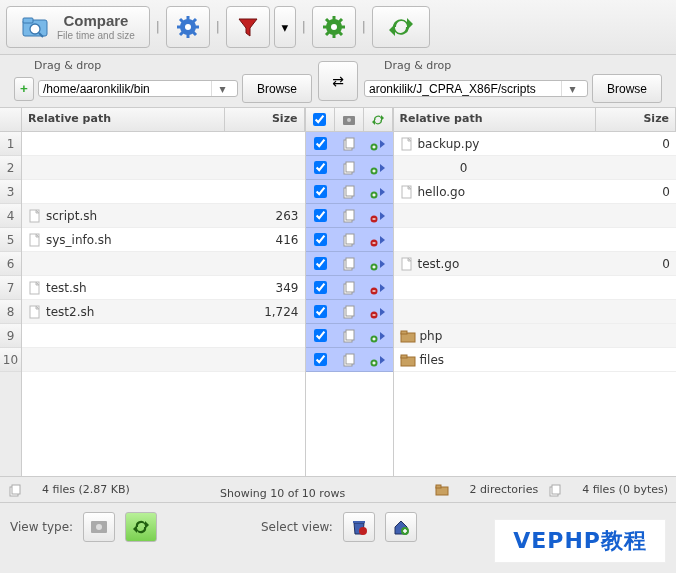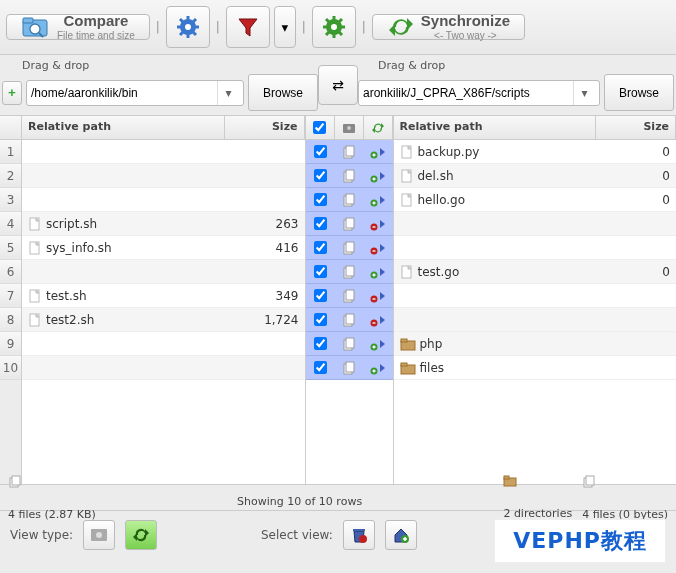--- a/index.html
+++ b/index.html
@@ -1,34 +1,34 @@
 <!DOCTYPE html>
 <html><head>
 <meta charset="utf-8">
 <style>
 * { box-sizing: border-box; margin: 0; padding: 0; }
 body { font-family: "DejaVu Sans", Arial, sans-serif; font-size: 12px; background: #ececec; width: 676px; height: 573px; overflow: hidden; color: #333; }
 .toolbar { display: flex; align-items: center; padding: 6px; gap: 4px; border-bottom: 1px solid #ccc; background: linear-gradient(#f5f5f5,#e8e8e8); }
-.tb-btn { display: flex; align-items: center; gap: 6px; background: linear-gradient(#fefefe,#e8e8e8); border: 1px solid #bbb; border-radius: 4px; padding: 4px 10px; height: 26px; cursor: pointer; }
+.tb-btn { display: flex; align-items: center; gap: 6px; background: linear-gradient(#fefefe,#e8e8e8); border: 1px solid #bbb; border-radius: 4px; padding: 4px 10px; height: 42px; cursor: pointer; }
 .tb-btn.big { padding: 4px 14px; }
 .tb-btn.small { width: 44px; height: 42px; justify-content: center; }
 .tb-label { display: flex; flex-direction: column; align-items: center; line-height: 1.1; }
 .tb-title { font-weight: bold; color: #555; font-size: 15px; }
 .tb-sub { color: #888; font-size: 10px; }
 .tb-sep { width: 8px; text-align: center; color: #aaa; font-weight: bold; }
 .icon { display: inline-flex; align-items: center; justify-content: center; }
-.path-row { display: flex; align-items: center; padding: 4px 2px; background: #ececec; }
+.path-row { display: flex; align-items: center; padding: 4px 14px; gap: 6px; background: #ececec; }
 .path-col { flex: 1; display: flex; flex-direction: column; gap: 2px; }
 .path-label { font-size: 11px; color: #555; padding-left: 20px; }
 .path-ctrl { display: flex; align-items: center; gap: 4px; }
 .plus-btn { width: 20px; height: 24px; background: linear-gradient(#fefefe,#e8e8e8); border: 1px solid #bbb; border-radius: 3px; color: #3a3; font-weight: bold; cursor: pointer; display:flex;align-items:center;justify-content:center; }
-.path-input { flex: 1; display: flex; align-items: center; background: #fff; border: 1px solid #bbb; border-radius: 3px; height: 26px; padding: 0 4px; }
+.path-input { flex: 1; display: flex; align-items: center; background: #fff; border: 1px solid #bbb; border-radius: 3px; height: 17px; padding: 0 4px; }
 .path-input input { flex: 1; border: none; outline: none; font-size: 12px; background: transparent; }
 .dd { width: 22px; height: 100%; border-left: 1px solid #ddd; display: flex; align-items: center; justify-content: center; color: #666; cursor: pointer; }
-.browse-btn { background: linear-gradient(#fefefe,#e8e8e8); border: 1px solid #bbb; border-radius: 3px; height: 37px; padding: 0 14px; cursor: pointer; font-size: 12px; }
+.browse-btn { background: linear-gradient(#fefefe,#e8e8e8); border: 1px solid #bbb; border-radius: 3px; height: 29px; padding: 0 14px; cursor: pointer; font-size: 12px; }
 .swap-btn { width: 40px; height: 40px; background: linear-gradient(#fefefe,#e8e8e8); border: 1px solid #bbb; border-radius: 4px; display: flex; flex-direction: column; align-items: center; justify-content: center; cursor: pointer; font-size:14px; line-height:1; }
 .grid-wrap { display: flex; height: 370px; background: #fff; border-top: 1px solid #ccc; border-bottom: 1px solid #ccc; }
 .row-nums { width: 22px; background: #ececec; border-right: 1px solid #ccc; }
 .row-nums .hcell { height: 24px; border-bottom: 1px solid #ccc; background: linear-gradient(#f8f8f8,#e8e8e8); }
 .row-nums .ncell { height: 24px; border-bottom: 1px solid #ddd; text-align: center; line-height: 24px; color: #666; background: linear-gradient(#f8f8f8,#e8e8e8); }
 .pane { display: flex; flex-direction: column; overflow: hidden; }
 .pane.left { flex: 1; border-right: 1px solid #ccc; }
 .pane.mid { width: 88px; border-right: 1px solid #ccc; }
 .pane.right { flex: 1; }
 .phead { display: flex; height: 24px; background: linear-gradient(#f8f8f8,#e8e8e8); border-bottom: 1px solid #ccc; justify-content: flex-end; }
@@ -41,21 +41,21 @@
 .prow .pc { padding: 0 6px; white-space: nowrap; overflow: hidden; }
 .pc.path { flex: 1; display: flex; align-items: center; gap: 4px; }
 .pc.size { width: 80px; text-align: right; }
 .mid-row { display: flex; height: 24px; align-items: center; background: #b8c8ff; border-bottom: 1px solid #a0b0e0; }
 .mid-row .mc { flex: 1; display: flex; align-items: center; justify-content: center; }
 .chk { width: 13px; height: 13px; }
 .file-icon { color: #999; }
 .folder-icon { color: #b89868; }
 .status-bar { display: flex; align-items: center; height: 26px; padding: 0 8px; gap: 10px; background: #ececec; border-bottom: 1px solid #ccc; font-size: 11px; color: #444; }
 .status-bar .spacer { flex: 1; text-align:center;margin-top:8px; }
-.status-bar .sseg { display:flex; gap:20px;flex-direction:column; }
+.status-bar .sseg { display:flex; align-items:center; gap:20px; }
 .bottom-bar { display: flex; align-items: center; height: 48px; padding: 0 10px; gap: 10px; background: #ececec; }
 .bottom-bar .lbl { color: #555; }
 .icon-btn { width: 32px; height: 30px; background: linear-gradient(#fefefe,#e8e8e8); border: 1px solid #bbb; border-radius: 3px; display:flex;align-items:center;justify-content:center; cursor:pointer; }
 .watermark { position: absolute; right: 10px; bottom: 10px; background: #fff; padding: 6px 18px; font-size: 22px; font-weight: bold; color: #1560d0; letter-spacing: 1px; border:1px solid #eee; }
 svg { display: block; }
 </style>
 </head>
 <body>
 
 <div class="toolbar">
@@ -123,24 +123,20 @@
     </span>
   </button>
   <span class="tb-sep">|</span>
   <button class="tb-btn big">
     <span class="icon">
       <svg width="28" height="26">
           <path d="M6 13 A8 8 0 0 1 20 8 L20 4 L26 10 L20 16 L20 12 A5 5 0 0 0 9 13 Z" fill="#3a9a30"></path>
           <path d="M22 13 A8 8 0 0 1 8 18 L8 22 L2 16 L8 10 L8 14 A5 5 0 0 0 19 13 Z" fill="#3a9a30"></path>
         </svg>
     </span>
-    <span class="tb-label">
-      <span class="tb-title">Synchronize</span>
-      <span class="tb-sub">&lt;- Two way -&gt;</span>
-    </span>
   </button>
 </div>
 
 <div class="path-row">
   <div class="path-col">
     <div class="path-label">Drag &amp; drop</div>
     <div class="path-ctrl">
       <button class="plus-btn">+</button>
       <div class="path-input">
         <input value="/home/aaronkilik/bin" style="">
@@ -487,29 +483,20 @@
               <svg width="14" height="14">
                 <rect x="2" y="1" width="9" height="12" fill="#fff" stroke="#bbb"></rect>
                 <path d="M8 1 L11 4 L8 4 Z" fill="#ddd" stroke="#bbb"></path>
               </svg>
             </span>
             <span>backup.py</span>
           </div>
           <div class="pc size">0</div>
         </div>
         <div class="prow alt">
-          <div class="pc path">
-            <span class="file-icon">
-              <svg width="14" height="14">
-                <rect x="2" y="1" width="9" height="12" fill="#fff" stroke="#bbb"></rect>
-                <path d="M8 1 L11 4 L8 4 Z" fill="#ddd" stroke="#bbb"></path>
-              </svg>
-            </span>
-            <span>del.sh</span>
-          </div>
           <div class="pc size">0</div>
         </div>
         <div class="prow">
           <div class="pc path">
             <span class="file-icon">
               <svg width="14" height="14">
                 <rect x="2" y="1" width="9" height="12" fill="#fff" stroke="#bbb"></rect>
                 <path d="M8 1 L11 4 L8 4 Z" fill="#ddd" stroke="#bbb"></path>
               </svg>
             </span>

